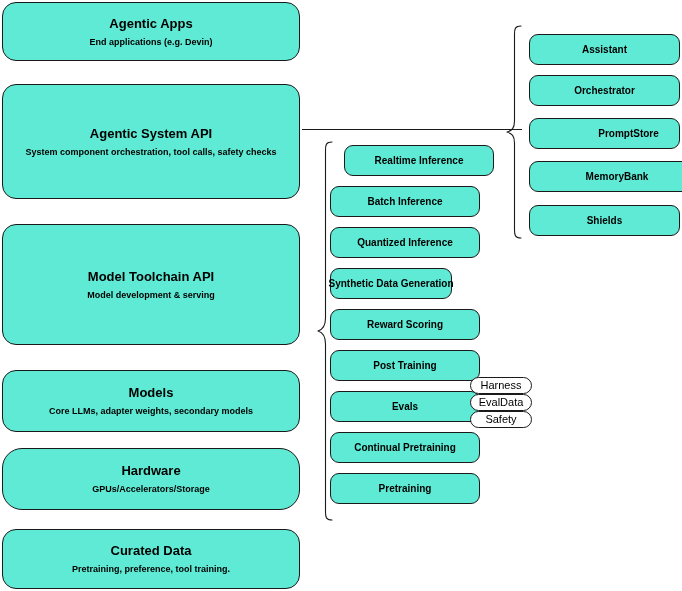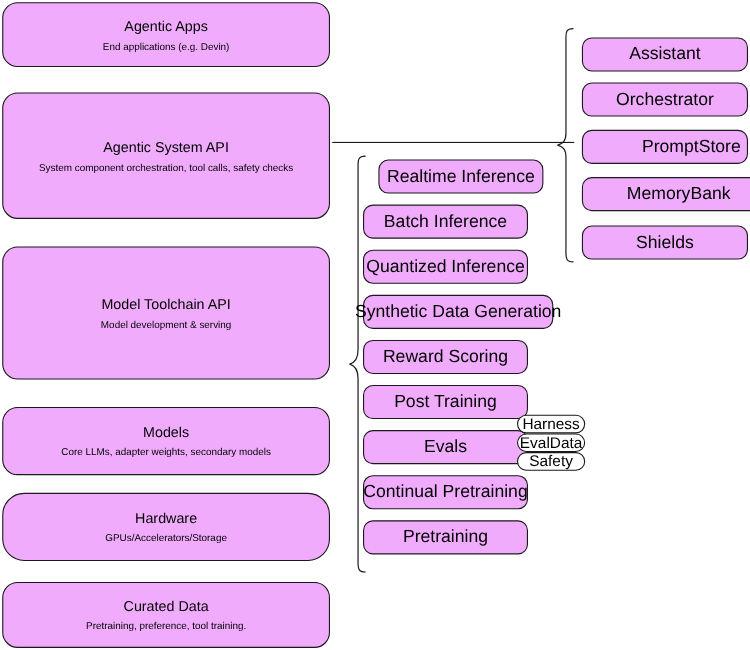--- a/index.html
+++ b/index.html
@@ -16,27 +16,28 @@
     width: 682px;
     height: 591px;
     background: #ffffff;
     overflow: hidden;
   }
 
   
   .node {
     position: absolute;
     box-sizing: border-box;
-    background: #f0abfc;
+    background: #5eead4;
     border: 1px solid #1a1a1a;
     display: flex;
     flex-direction: column;
     align-items: center;
     justify-content: center;
     text-align: center;
+    font-weight: bold;
   }
 
   
   .layer {
     border-radius: 14px;
     padding: 4px 8px;
   }
   .layer .title {
     font-size: 13px;
     color: #000000;
@@ -48,38 +49,38 @@
     color: #000000;
     line-height: 12px;
     margin-top: 4px;
     white-space: nowrap;
   }
 
   
   .capability {
     border-radius: 9px;
     height: 31px;
-    font-size: 16px;
+    font-size: 10px;
     color: #000000;
     line-height: 14px;
     white-space: nowrap;
   }
 
   
   .badge {
     position: absolute;
     box-sizing: border-box;
     background: #ffffff;
     border: 1px solid #1a1a1a;
     border-radius: 11px;
     height: 17px;
     display: flex;
     align-items: center;
     justify-content: center;
-    font-size: 14px;
+    font-size: 11px;
     color: #000000;
     line-height: 13px;
     white-space: nowrap;
     z-index: 5;
   }
 
   
   .connector {
     position: absolute;
     background: #1a1a1a;
@@ -143,21 +144,21 @@
 
   <div class="node capability" style="left:344px; top:145px; width:150px;">
     <span>Realtime Inference</span>
   </div>
   <div class="node capability" style="left:330px; top:186px; width:150px;">
     <span>Batch Inference</span>
   </div>
   <div class="node capability" style="left:330px; top:227px; width:150px;">
     <span>Quantized Inference</span>
   </div>
-  <div class="node capability" style="left:330px; top:268px; width:173px;text-align:right;">
+  <div class="node capability" style="left:330px; top:268px; width:122px;text-align:right;">
     <span>Synthetic Data Generation</span>
   </div>
   <div class="node capability" style="left:330px; top:309px; width:150px;">
     <span>Reward Scoring</span>
   </div>
   <div class="node capability" style="left:330px; top:350px; width:150px;">
     <span>Post Training</span>
   </div>
   <div class="node capability" style="left:330px; top:391px; width:150px;">
     <span>Evals</span>

